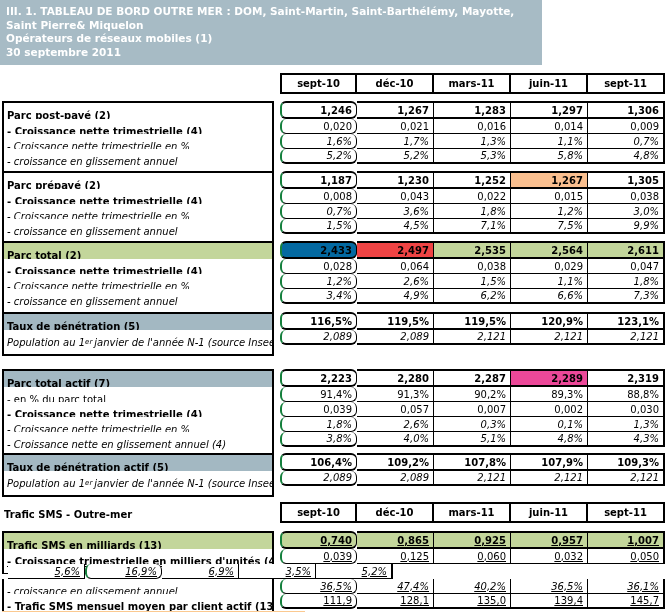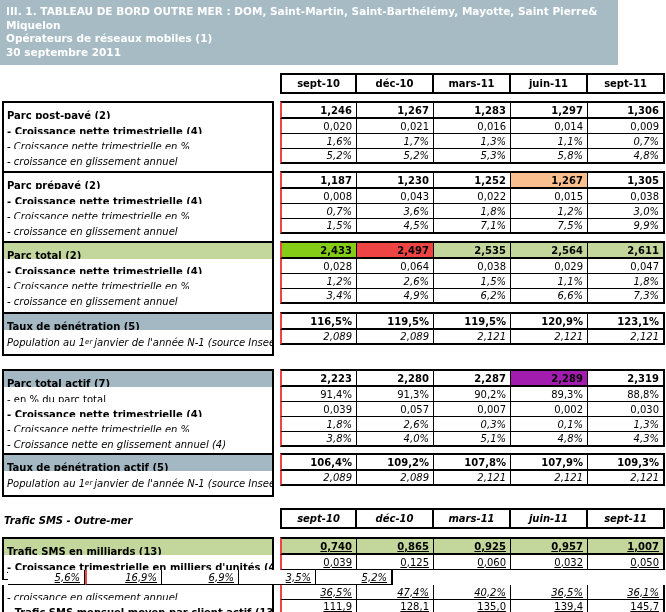--- a/index.html
+++ b/index.html
@@ -3,21 +3,21 @@
 <meta charset="utf-8">
 <style>
   html,body{margin:0;padding:0;background:#fff;}
   body{
     width:666px;height:612px;overflow:hidden;
     font-family:"DejaVu Sans","Liberation Sans",sans-serif;
     font-size:10px;color:#000;
     -webkit-font-smoothing:antialiased;
   }
   .page-title{
-    width:618px;box-sizing:border-box;
+    width:542px;box-sizing:border-box;
     padding:5px 6px 6px 6px;
     color:#fff;font-weight:bold;font-size:10.5px;line-height:13.5px;
   }
   .content{padding-left:2px;}
 
   
   .colhead-row{display:flex;align-items:flex-end;}
   .colhead-label{
     width:272px;box-sizing:border-box;padding:3px 2px;
     font-weight:bold;font-size:10px;
@@ -43,21 +43,21 @@
     border-bottom:1px solid #000;
     background:#fff;white-space:nowrap;overflow:hidden;
   }
   .val{
     width:77px;flex:0 0 77px;box-sizing:border-box;
     display:flex;align-items:center;justify-content:flex-end;
     padding:0 4px 0 0;
     border-right:1px solid #000;border-bottom:1px solid #000;
     background:#fff;
   }
-  .row .val:nth-child(3){border-left:2px solid #ef4444;}
+  .row .val:nth-child(3){border-left:2px solid #15803d;border-radius:6px;}
   .row .val:last-child{border-right:2px solid #000;}
   .row:first-child .lbl,.row:first-child .val{border-top:2px solid #000;}
   .row:last-child .lbl,.row:last-child .val{border-bottom:2px solid #000;}
   .row.t-main .lbl,.row.t-main .val{border-bottom:2px solid #000;}
 
   .row.t-main .lbl{font-weight:bold;}
   .row.t-main .val{font-weight:bold;}
   .row.t-bold .lbl{font-weight:bold;}
   .row.t-italic .lbl,.row.t-italic .val,
   .row.t-population .lbl,.row.t-population .val{font-style:italic;}
@@ -157,21 +157,21 @@
         <div class="val">1,5%</div>
         <div class="val">4,5%</div>
         <div class="val">7,1%</div>
         <div class="val">7,5%</div>
         <div class="val">9,9%</div>
       </div>
     </div><div class="block" style="margin-top: 7px;">
       <div class="row t-main bg-green">
         <div class="lbl" style="background: rgb(195, 214, 155);">Parc total (2)</div>
         <div class="sp"></div>
-        <div class="val" style="background: #84cc16;">2,433</div>
+        <div class="val" style="background: #0369a1;">2,433</div>
         <div class="val" style="background: #ef4444;">2,497</div>
         <div class="val" style="background: rgb(195, 214, 155);">2,535</div>
         <div class="val" style="background: rgb(195, 214, 155);">2,564</div>
         <div class="val" style="background: rgb(195, 214, 155);">2,611</div>
       </div>
       <div class="row t-bold">
         <div class="lbl">- Croissance nette trimestrielle (4)</div>
         <div class="sp"></div>
         <div class="val">0,028</div>
         <div class="val">0,064</div>
@@ -220,21 +220,21 @@
         <div class="val">2,121</div>
         <div class="val">2,121</div>
       </div>
     </div><div class="block" style="margin-top: 24px;">
       <div class="row t-main">
         <div class="lbl" style="background: rgb(163, 184, 194);">Parc total actif (7)</div>
         <div class="sp"></div>
         <div class="val">2,223</div>
         <div class="val">2,280</div>
         <div class="val">2,287</div>
-        <div class="val" style="background: #a21caf;">2,289</div>
+        <div class="val" style="background: #ec4899;">2,289</div>
         <div class="val">2,319</div>
       </div>
       <div class="row t-plain">
         <div class="lbl">- en % du parc total</div>
         <div class="sp"></div>
         <div class="val">91,4%</div>
         <div class="val">91,3%</div>
         <div class="val">90,2%</div>
         <div class="val">89,3%</div>
         <div class="val">88,8%</div>
@@ -282,21 +282,21 @@
           <sup>er</sup>
           <span> janvier de l'année N-1 (source Insee)</span>
         </div>
         <div class="sp"></div>
         <div class="val">2,089</div>
         <div class="val">2,089</div>
         <div class="val">2,121</div>
         <div class="val">2,121</div>
         <div class="val">2,121</div>
       </div>
-    </div><div class="colhead-row" style="margin-top: 22px; font-style: italic;">
+    </div><div class="colhead-row" style="margin-top: 16px;">
       <div class="colhead-label">Trafic SMS - Outre-mer</div>
       <div class="sp"></div>
       <div class="ch">sept-10</div>
       <div class="ch">déc-10</div>
       <div class="ch">mars-11</div>
       <div class="ch">juin-11</div>
       <div class="ch">sept-11</div>
     </div><div class="block" style="margin-top: 8px; text-decoration: underline;">
       <div class="row t-main bg-green">
         <div class="lbl" style="background: rgb(195, 214, 155);">Trafic SMS en milliards (13)</div>

